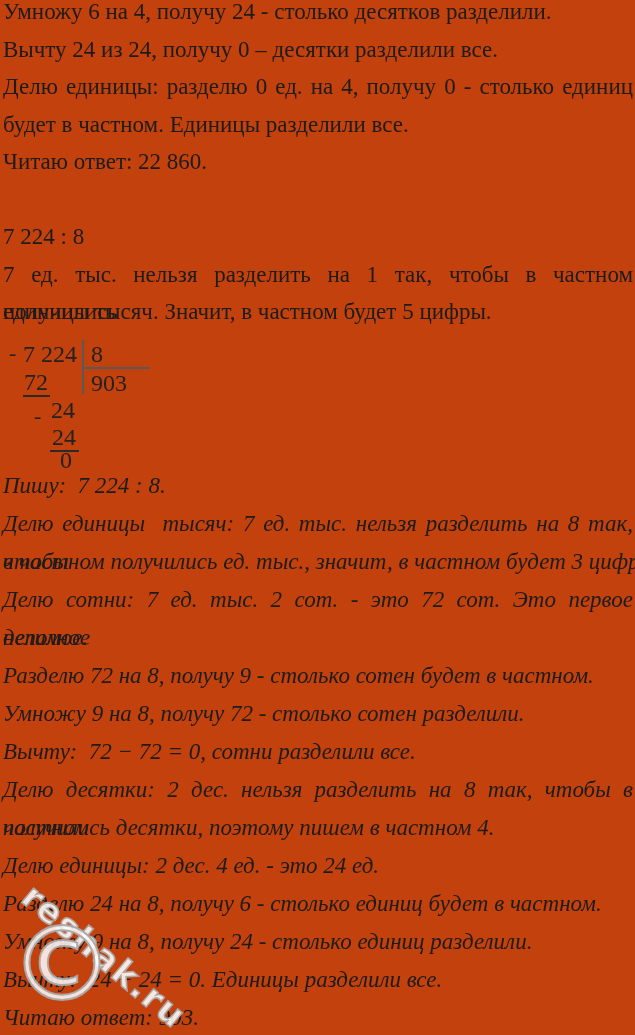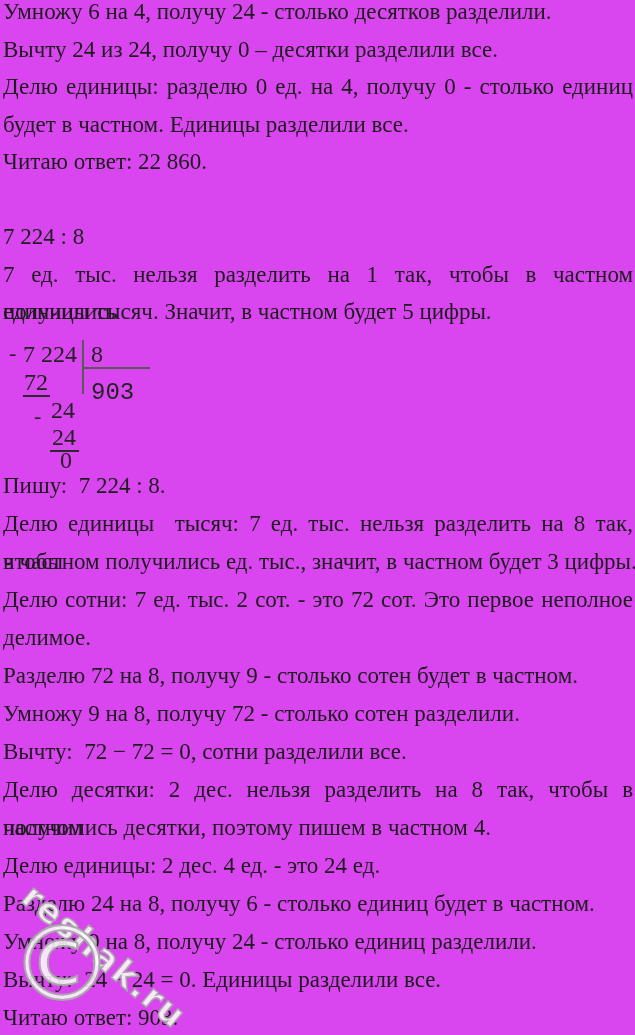--- a/index.html
+++ b/index.html
@@ -5,38 +5,39 @@
   html, body {
     margin: 0;
     padding: 0;
     background: #ffffff;
   }
   .page {
     position: relative;
     width: 635px;
     height: 1035px;
     overflow: hidden;
-    background: #d946ef;
+    background: #c2410c;
     font-family: "Liberation Serif", serif;
     color: #1c1c1c;
     font-size: 23px;
   }
   .textcol {
     padding: 0 2px 0 3px;
   }
   .lines-top { margin-top: -7px; }
   .line {
     height: 37.5px;
     line-height: 37.5px;
     white-space: nowrap;
     overflow: visible;
   }
   .lines-bottom .line {
     height: 38px;
     line-height: 38px;
+    font-style: italic;
   }
   .line.justify {
     white-space: normal;
     text-align: justify;
     text-align-last: justify;
   }
   .line.blank {  }
 
   
   .division {
@@ -63,21 +64,21 @@
     position: absolute;
     left: 80px; top: 36px;
     width: 67px; height: 2px;
     background: #595959;
   }
   .dv-sub1 {
     left: 20px; top: 39px;
     border-bottom: 2px solid #2a2a2a;
     padding: 0 2px 1px 1px;
   }
-  .dv-quotient { left: 88px; top: 50px; font-family: Liberation Mono, monospace; }
+  .dv-quotient { left: 88px; top: 40px; }
   .dv-rem      { left: 48px; top: 67px; }
   .dv-minus2   { left: 31px; top: 74px; font-size: 22px; }
   .dv-sub2 {
     left: 47px; top: 94px;
     border-bottom: 2px solid #2a2a2a;
     padding: 0 3px 1px 2px;
   }
   .dv-result   { left: 57px; top: 117px; }
 
   

